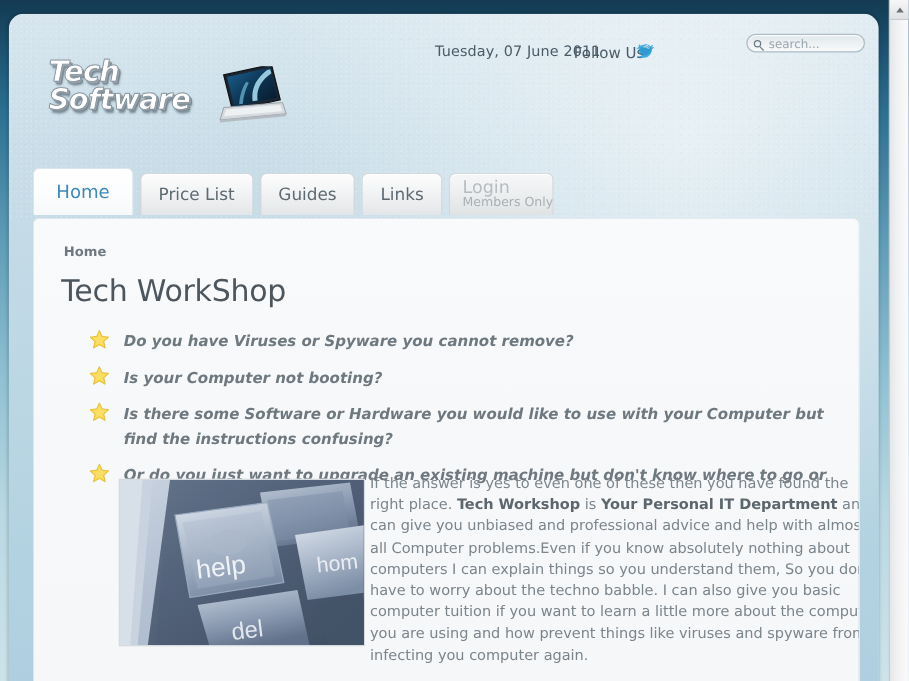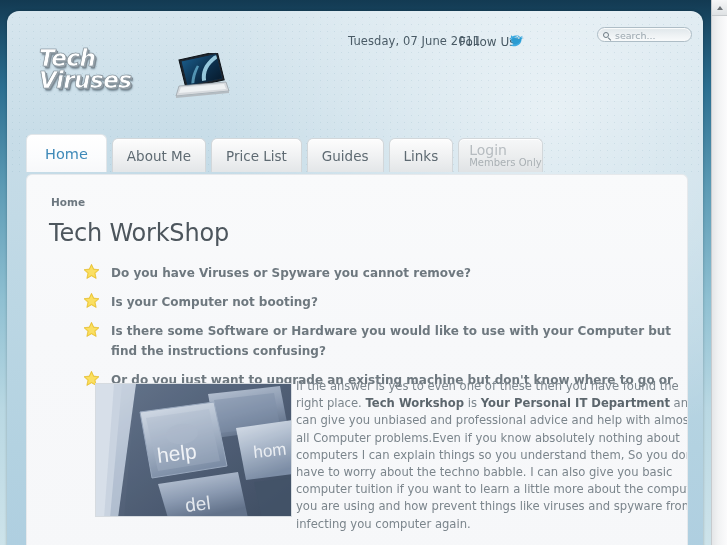--- a/index.html
+++ b/index.html
@@ -256,22 +256,23 @@
     left: 22px; top: 44px;
     font-size: 24px;
     font-weight: normal;
     color: #4d565d;
     letter-spacing: -0.2px;
   }
 
   
   #bullets {
     position: absolute;
-    left: 56px; top: 88px;
+    left: 44px; top: 88px;
     width: 600px;
+    font-style: italic;
   }
   .bullet-row {
     display: flex;
     align-items: flex-start;
     margin-bottom: 9px;
   }
   .star-icon {
     flex: 0 0 auto;
     width: 17px; height: 17px;
     margin-right: 11px;
@@ -341,21 +342,21 @@
       <span id="search-icon">
         <span class="ring"></span>
           <span class="handle"></span>
       </span>
       <input id="search-input" type="text" placeholder="search..." style="">
     </div>
 
     <div id="logo">
       <div id="logo-text">
         <span>Tech</span>
-        <span class="line2">Viruses</span>
+        <span class="line2">Software</span>
       </div>
       <span style="position:absolute;left:148px;top:8px;">
         <svg width="60" height="50" viewBox="0 0 60 50">
 
           <g transform="rotate(-8 30 20)">
             <path d="M10 4 L49 1 L52 30 L13 33 Z" fill="#1d2630" stroke="#0d1318" stroke-width="1"></path>
             <path d="M12.5 6 L47.4 3.4 L50 28 L15 30.6 Z" fill="#0f3a5c"></path>
             <path d="M12.5 6 L47.4 3.4 L50 28 L15 30.6 Z" fill="url(#scr)"></path>
             <path d="M30 28 C30 20 33 12 45 5 L47.4 4.6 L48 8 C38 13 34 20 34 28 Z" fill="#aee2f5" opacity="0.85"></path>
             <path d="M19 29 C20 24 22 18 27 12 L29 13 C25 19 23 24 22 29 Z" fill="#7fd0ee" opacity="0.6"></path>
@@ -371,23 +372,20 @@
               <stop offset="100%" stop-color="#061a2c"></stop>
             </linearGradient>
           </defs>
         </svg>
       </span>
     </div>
 
     <nav id="nav">
       <div class="tab active">
         <span>Home</span>
-      </div>
-      <div class="tab">
-        <span>About Me</span>
       </div>
       <div class="tab">
         <span>Price List</span>
       </div>
       <div class="tab">
         <span>Guides</span>
       </div>
       <div class="tab">
         <span>Links</span>
       </div>

